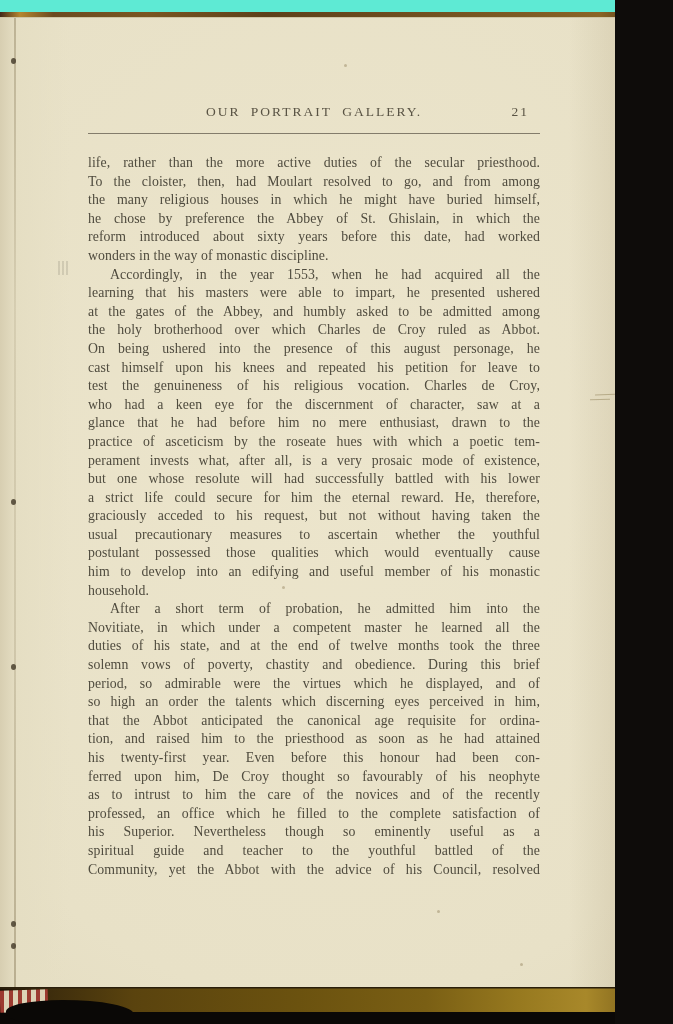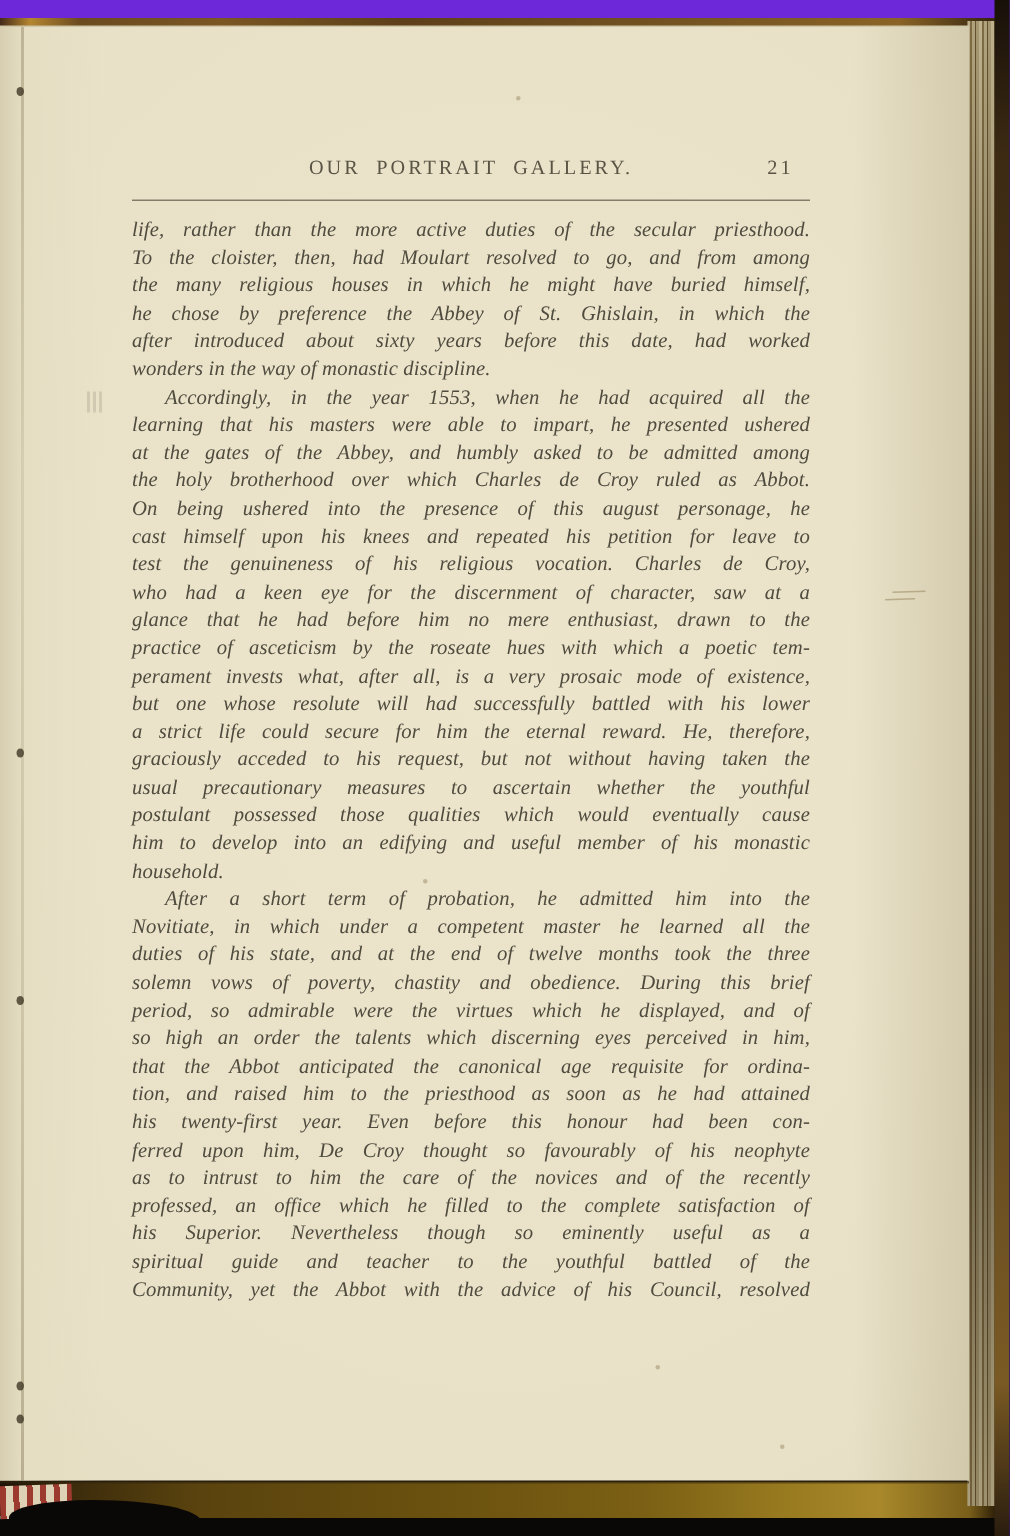--- a/index.html
+++ b/index.html
@@ -1,18 +1,18 @@
 <!DOCTYPE html>
 <html><head>
 <meta charset="utf-8">
 <style>
   html,body{margin:0;padding:0;background:#0e0c0a;}
   .scene{
-    position:relative;width:673px;height:1024px;overflow:hidden;
-    background:#6d28d9;
+    position:relative;width:615px;height:1024px;overflow:hidden;
+    background:#5eead4;
     font-family:"Liberation Serif","DejaVu Serif",serif;
   }
   
   .cover-top{
     position:absolute;left:0;top:12px;width:666px;height:6px;
     background:linear-gradient(90deg,#43291a 0%,#b48630 3%,#6b4a20 8%,#7a5622 22%,#5d401a 40%,#6e4d1f 60%,#7d5a24 78%,#8a6426 90%,#3a2812 99%);
   }
   .gold-bottom{
     position:absolute;left:0;top:986px;width:666px;height:28px;
     background:linear-gradient(90deg,#1c1206 0%,#3a2a0c 6%,#5a430e 20%,#6b520f 45%,#7a5f14 64%,#97791f 78%,#a8882a 88%,#7a5f1a 97%,#241806 100%);
@@ -60,21 +60,21 @@
     position:absolute;left:58px;top:243px;width:10px;height:14px;opacity:.16;
     background:repeating-linear-gradient(90deg,#4f4b3e 0 2px,transparent 2px 4px);
   }
   .scratch{position:absolute;height:1px;background:rgba(150,135,95,.55);transform:rotate(-2deg);}
   
   .text-block{position:absolute;left:88px;top:86px;width:452px;color:#4f4b3e;}
   .header{position:relative;height:18px;font-size:13.5px;letter-spacing:2px;word-spacing:5px;color:#595344;}
   .title{position:absolute;left:50%;transform:translateX(-50%);white-space:nowrap;}
   .pagenum{position:absolute;right:11px;top:0;letter-spacing:2px;}
   .rule{margin-top:11px;height:1px;background:#837c6b;}
-  .paragraphs{margin-top:10px;font-size:13.8px;line-height:18.6px;letter-spacing:.1px;font-style:italic;}
+  .paragraphs{margin-top:20px;font-size:13.8px;line-height:18.6px;letter-spacing:.1px;}
   .line{text-align:justify;text-align-last:justify;}
   .line.lastline{text-align-last:left;}
   .line.indent{text-indent:22px;}
 </style>
 </head>
 <body>
 
 <div class="scene">
 
   <div class="cover-top"></div>
@@ -106,21 +106,21 @@
         <span class="title">OUR PORTRAIT GALLERY.</span>
         <span class="pagenum">21</span>
       </div>
       <div class="rule"></div>
       <div class="paragraphs">
           <div class="para">
             <div class="line">life, rather than the more active duties of the secular priesthood.</div>
             <div class="line">To the cloister, then, had Moulart resolved to go, and from among</div>
             <div class="line">the many religious houses in which he might have buried himself,</div>
             <div class="line">he chose by preference the Abbey of St. Ghislain, in which the</div>
-            <div class="line">after introduced about sixty years before this date, had worked</div>
+            <div class="line">reform introduced about sixty years before this date, had worked</div>
             <div class="line lastline">wonders in the way of monastic discipline.</div>
           </div>
           <div class="para">
             <div class="line indent">Accordingly, in the year 1553, when he had acquired all the</div>
             <div class="line">learning that his masters were able to impart, he presented ushered</div>
             <div class="line">at the gates of the Abbey, and humbly asked to be admitted among</div>
             <div class="line">the holy brotherhood over which Charles de Croy ruled as Abbot.</div>
             <div class="line">On being ushered into the presence of this august personage, he</div>
             <div class="line">cast himself upon his knees and repeated his petition for leave to</div>
             <div class="line">test the genuineness of his religious vocation.  Charles de Croy,</div>

